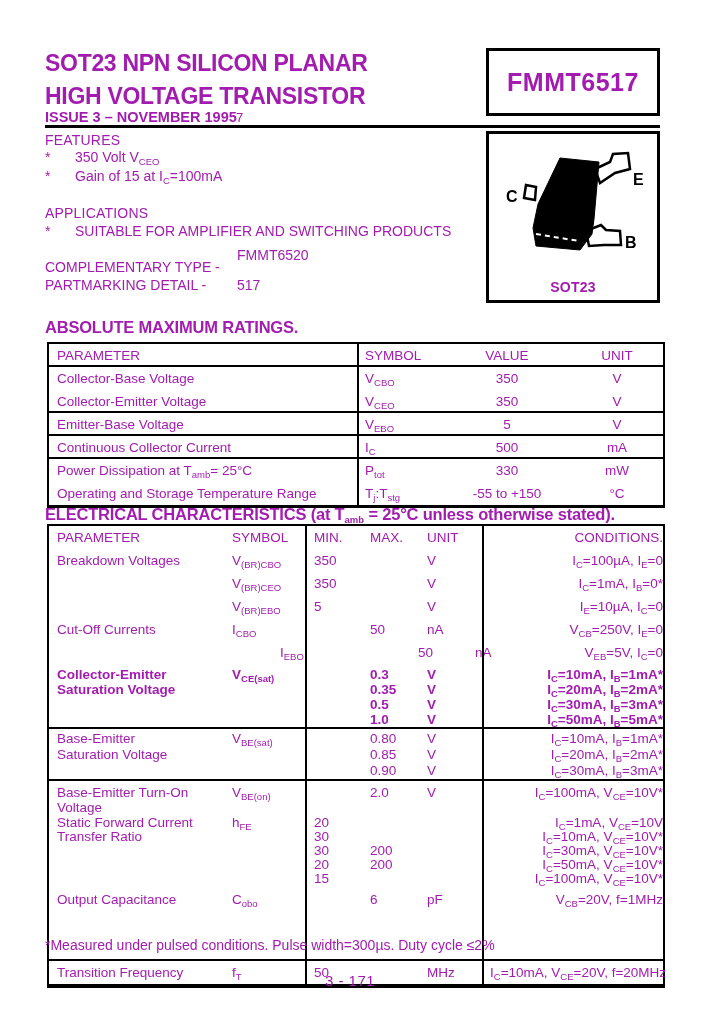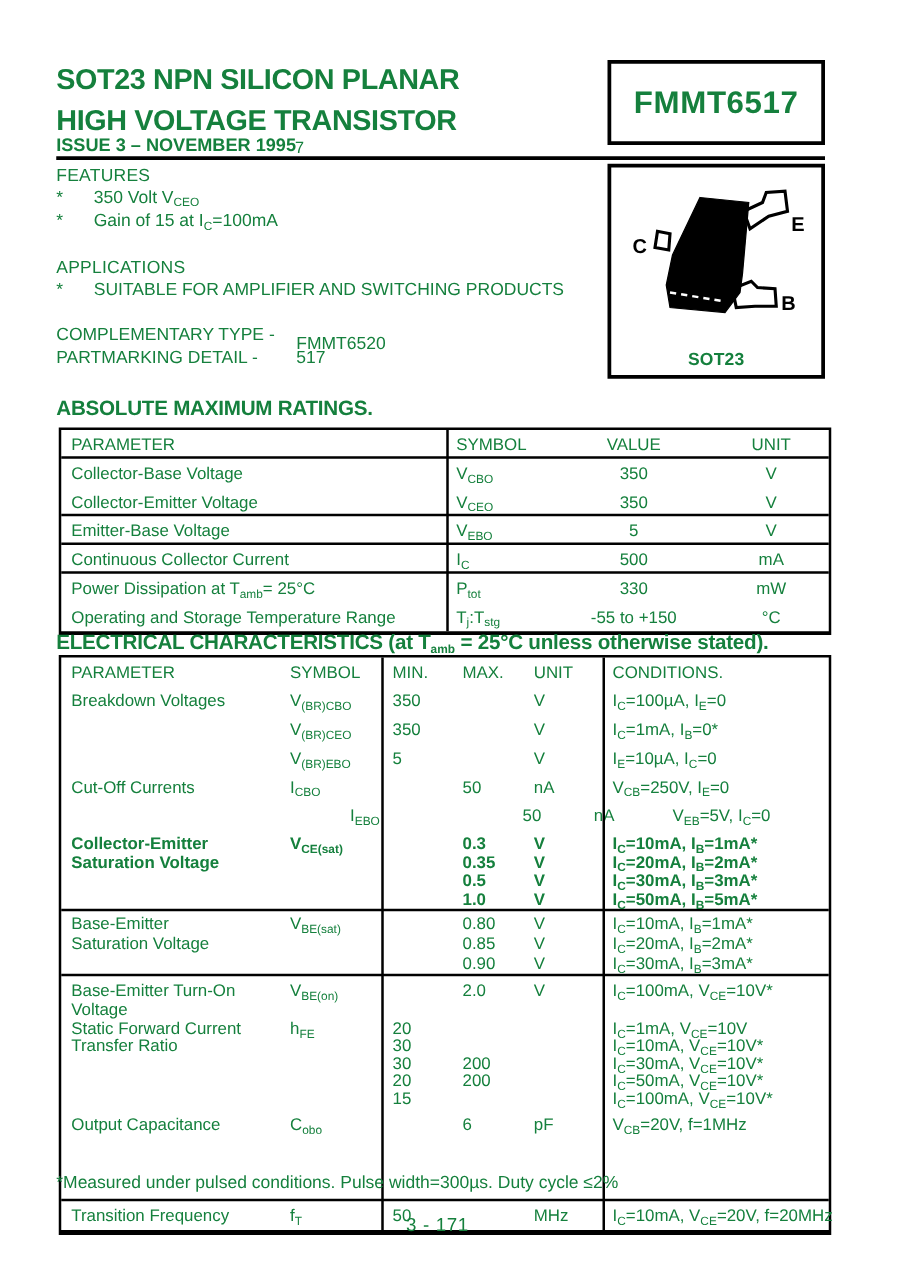--- a/index.html
+++ b/index.html
@@ -1,19 +1,19 @@
 <!DOCTYPE html>
 <html><head>
 <meta charset="utf-8">
 <style>
   * { margin:0; padding:0; box-sizing:border-box; }
   html,body { background:#e8e8e8; }
   .page {
     position:relative; width:720px; height:1012px; background:#ffffff;
-    font-family:"Liberation Sans", sans-serif; color:#15803d; overflow:hidden;
+    font-family:"Liberation Sans", sans-serif; color:#a21caf; overflow:hidden;
     margin:0 auto;
   }
   .abs { position:absolute; }
   sub { font-size:9.5px; line-height:0; vertical-align:-3px; letter-spacing:0; }
 
   .title { font-size:23px; font-weight:bold; letter-spacing:-0.3px; white-space:nowrap; }
   .issue { font-size:14.5px; font-weight:bold;text-align:right; }
   .issue-mark { font-size:13px; font-weight:normal; }
   .rule { background:#000; }
 
@@ -42,21 +42,21 @@
   .c-value  { text-align:center; }
   .c-unit   { text-align:center; }
   .hline { border-bottom:2px solid #000 !important; }
 
   .elec-table { border:2px solid #000; border-bottom:4px solid #000; background:#fff; }
   .elec-row { display:grid; grid-template-columns:183px 73px 56px 57px 64px 1fr;
               font-size:13.5px; align-items:start; }
   .e-param { padding-left:8px; white-space:nowrap; }
   .e-symbol{ white-space:nowrap; }
   .e-min, .e-max, .e-unit { padding-left:9px; white-space:nowrap; }
-  .e-cond  { padding-left:8px; white-space:nowrap; }
+  .e-cond  { padding-left:8px; white-space:nowrap;text-align:right; }
   .elec-group { overflow:visible; }
   .gline { border-top:2px solid #000; }
   .vline { position:absolute; top:0; bottom:0; width:2px; background:#000; }
 
   .footnote { font-size:14px; white-space:nowrap; }
   .page-num { font-size:15px; text-align:center; letter-spacing:0.5px; }
 </style>
 </head>
 <body>
 
@@ -78,21 +78,21 @@
     <span class="li-text">Gain of 15 at I<sub>C</sub>=100mA</span>
   </div>
 
   <div class="abs sec-head" style="left:45px; top:205px;">APPLICATIONS</div>
   <div class="abs list-line" style="left:45px; top:223px; width:440px; height:18px;">
     <span class="bullet">*</span>
     <span class="li-text">SUITABLE FOR AMPLIFIER AND SWITCHING PRODUCTS</span>
   </div>
 
   <div class="abs kv-label" style="left:45px; top:259px;">COMPLEMENTARY TYPE -</div>
-  <div class="abs kv-value" style="left:237px; top:266px;">FMMT6520</div>
+  <div class="abs kv-value" style="left:237px; top:247px;">FMMT6520</div>
   <div class="abs kv-label" style="left:45px; top:277px;">PARTMARKING DETAIL -</div>
   <div class="abs kv-value" style="left:237px; top:277px;">517</div>
 
   <div class="abs part-box" style="left:486px; top:48px; width:174px; height:68px;">
     <div class="pn">FMMT6517</div>
   </div>
 
   <div class="abs pkg-box" style="left:486px; top:131px; width:174px; height:172px;">
     <svg width="168" height="140" viewBox="0 0 168 140" style="position:absolute; left:0; top:8px;">
 

